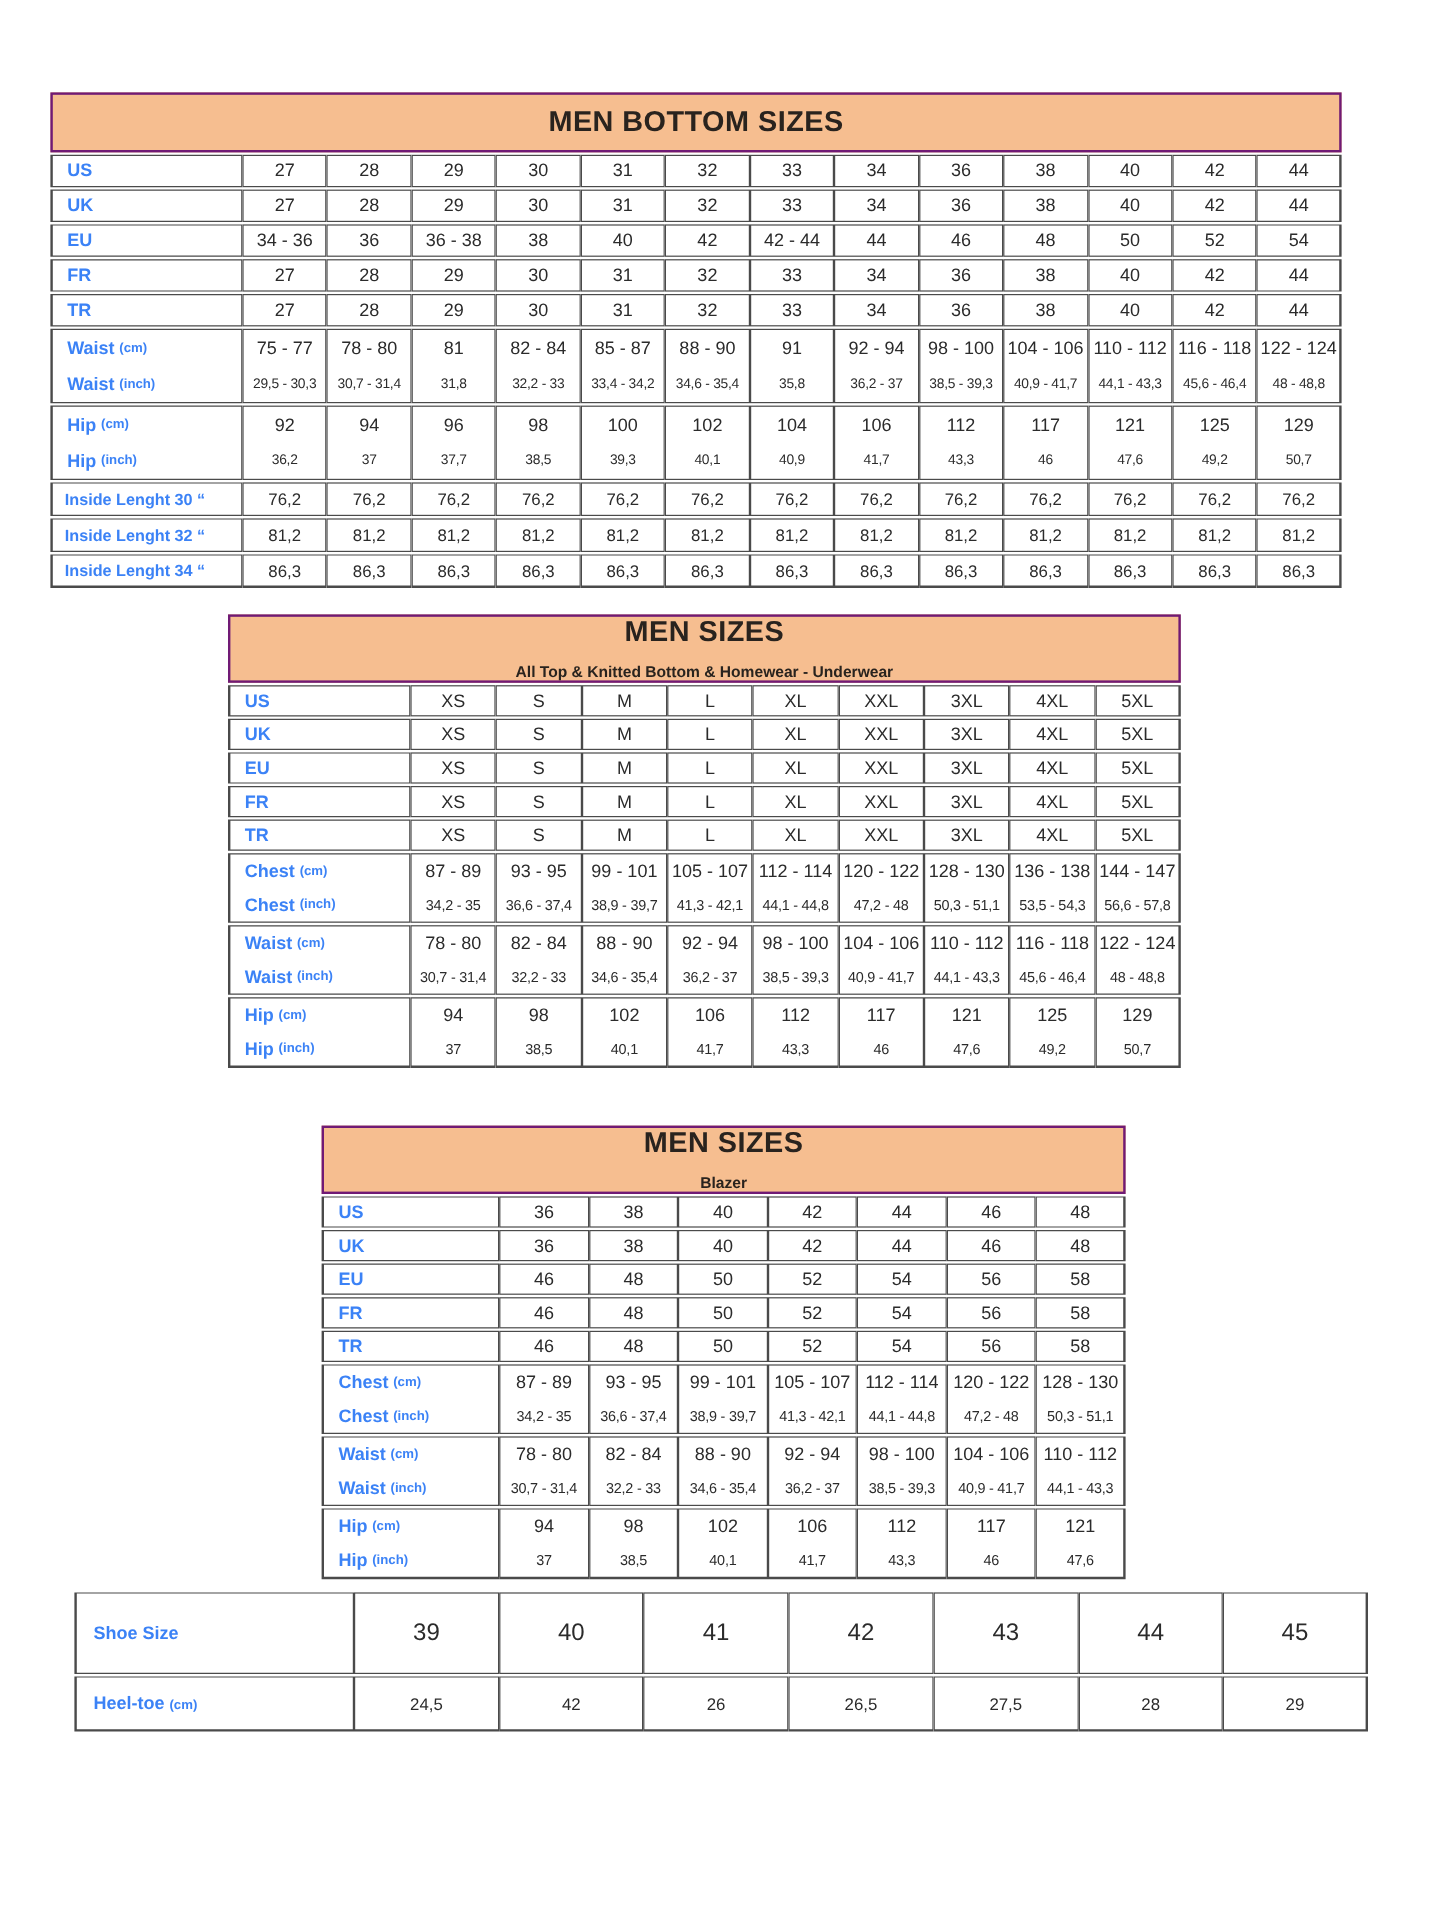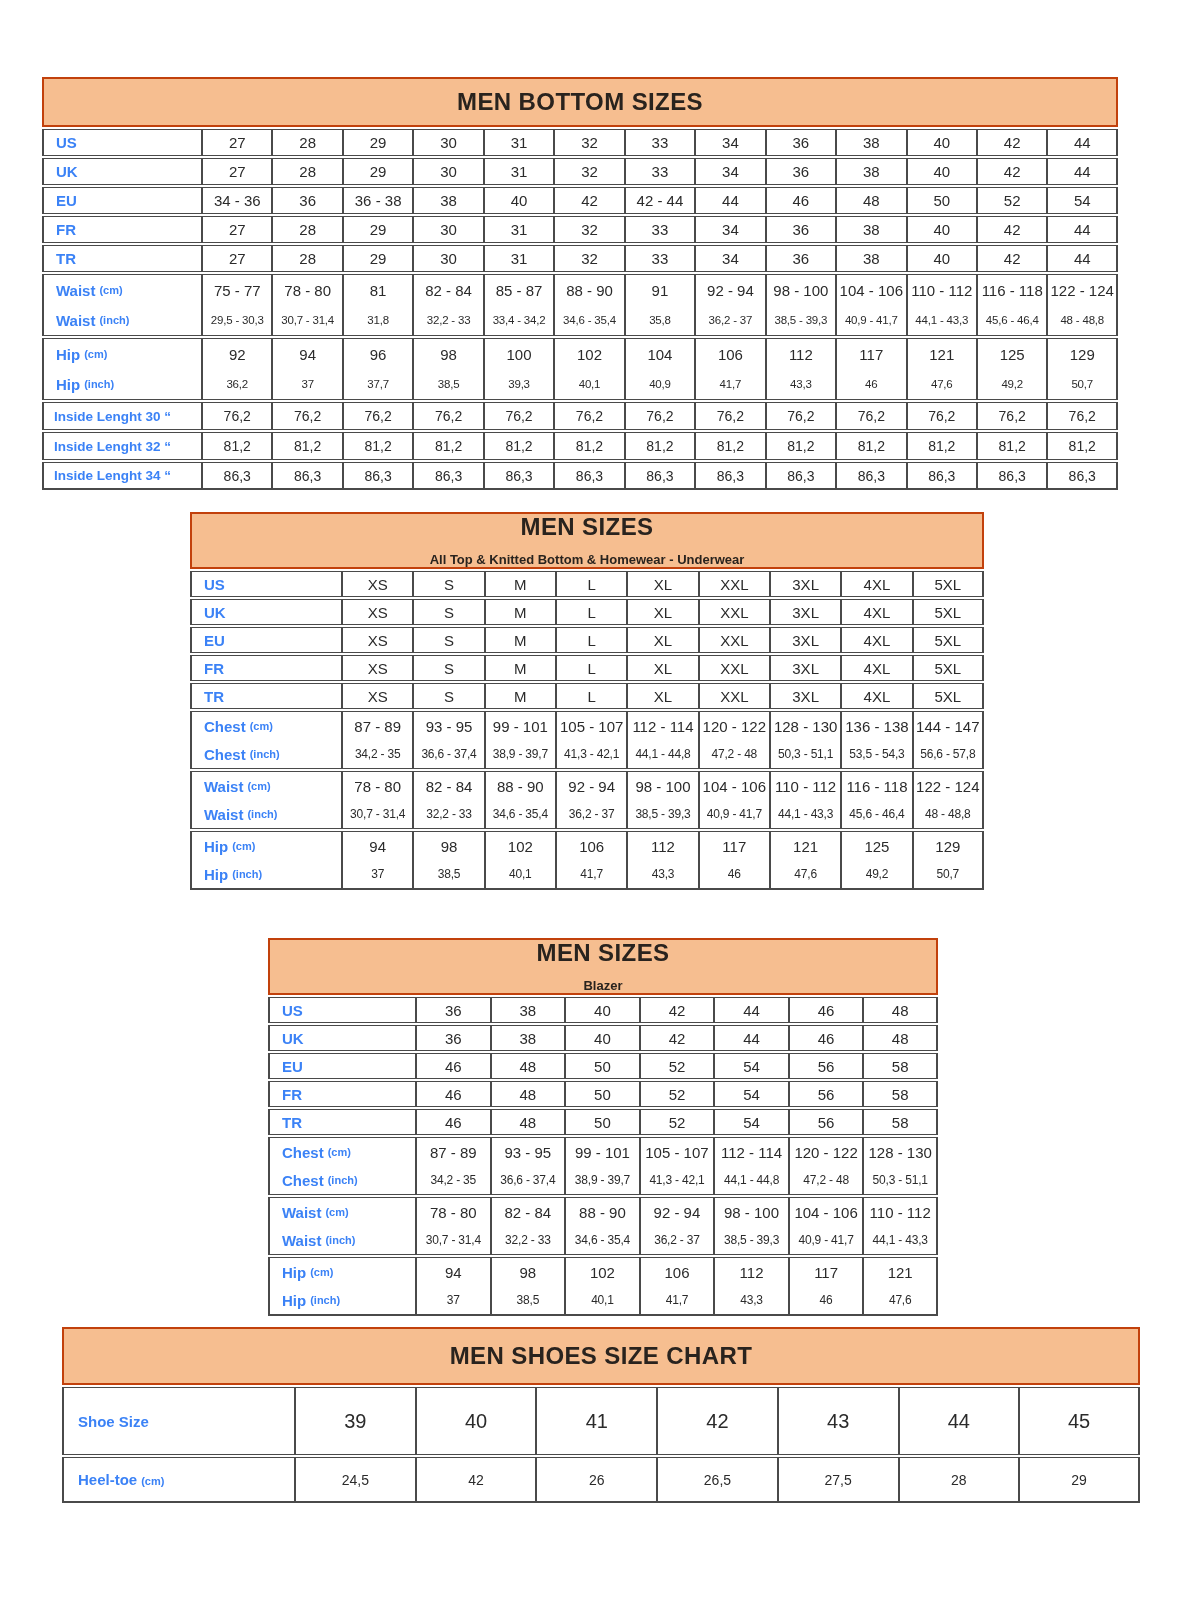--- a/index.html
+++ b/index.html
@@ -21,21 +21,21 @@
   .t2 col.c-label{width:152px;}
   .t3 col.c-label{width:148px;}
   .t4 col.c-label{width:233px;}
 
   td{background:#ffffff;border:1px solid #4a4a4a;vertical-align:middle;padding:0;}
   td:first-child{border-left-width:2px;}
   td:last-child{border-right-width:2px;}
   tbody tr:last-child td{border-bottom-width:2px;}
 
   tr.band-row td.band{
-    border:2px solid #c2410c;
+    border:2px solid #701a75;
     background:#F6BE90;
     text-align:center;
   }
   .t1 .band{height:50px;}
   .t2 .band{height:55px;}
   .t3 .band{height:53px;}
   .t4 .band{height:58px;}
   .band-title{font-size:24px;font-weight:700;color:#29231e;letter-spacing:0.4px;line-height:1.1;}
   .band-sub{font-size:13px;font-weight:700;color:#29231e;margin-top:12px;}
 
@@ -943,25 +943,20 @@
           <col class="c-label">
           <col>
           <col>
           <col>
           <col>
           <col>
           <col>
           <col>
         </colgroup>
         <tbody>
-          <tr class="band-row">
-            <td class="band" colspan="8">
-              <div class="band-title">MEN SHOES SIZE CHART</div>
-            </td>
-          </tr>
           <tr class="r-shoe">
             <td class="label"><span class="lab-main">Shoe Size</span></td>
             <td class="val">39</td>
             <td class="val">40</td>
             <td class="val">41</td>
             <td class="val">42</td>
             <td class="val">43</td>
             <td class="val">44</td>
             <td class="val">45</td>
           </tr>

